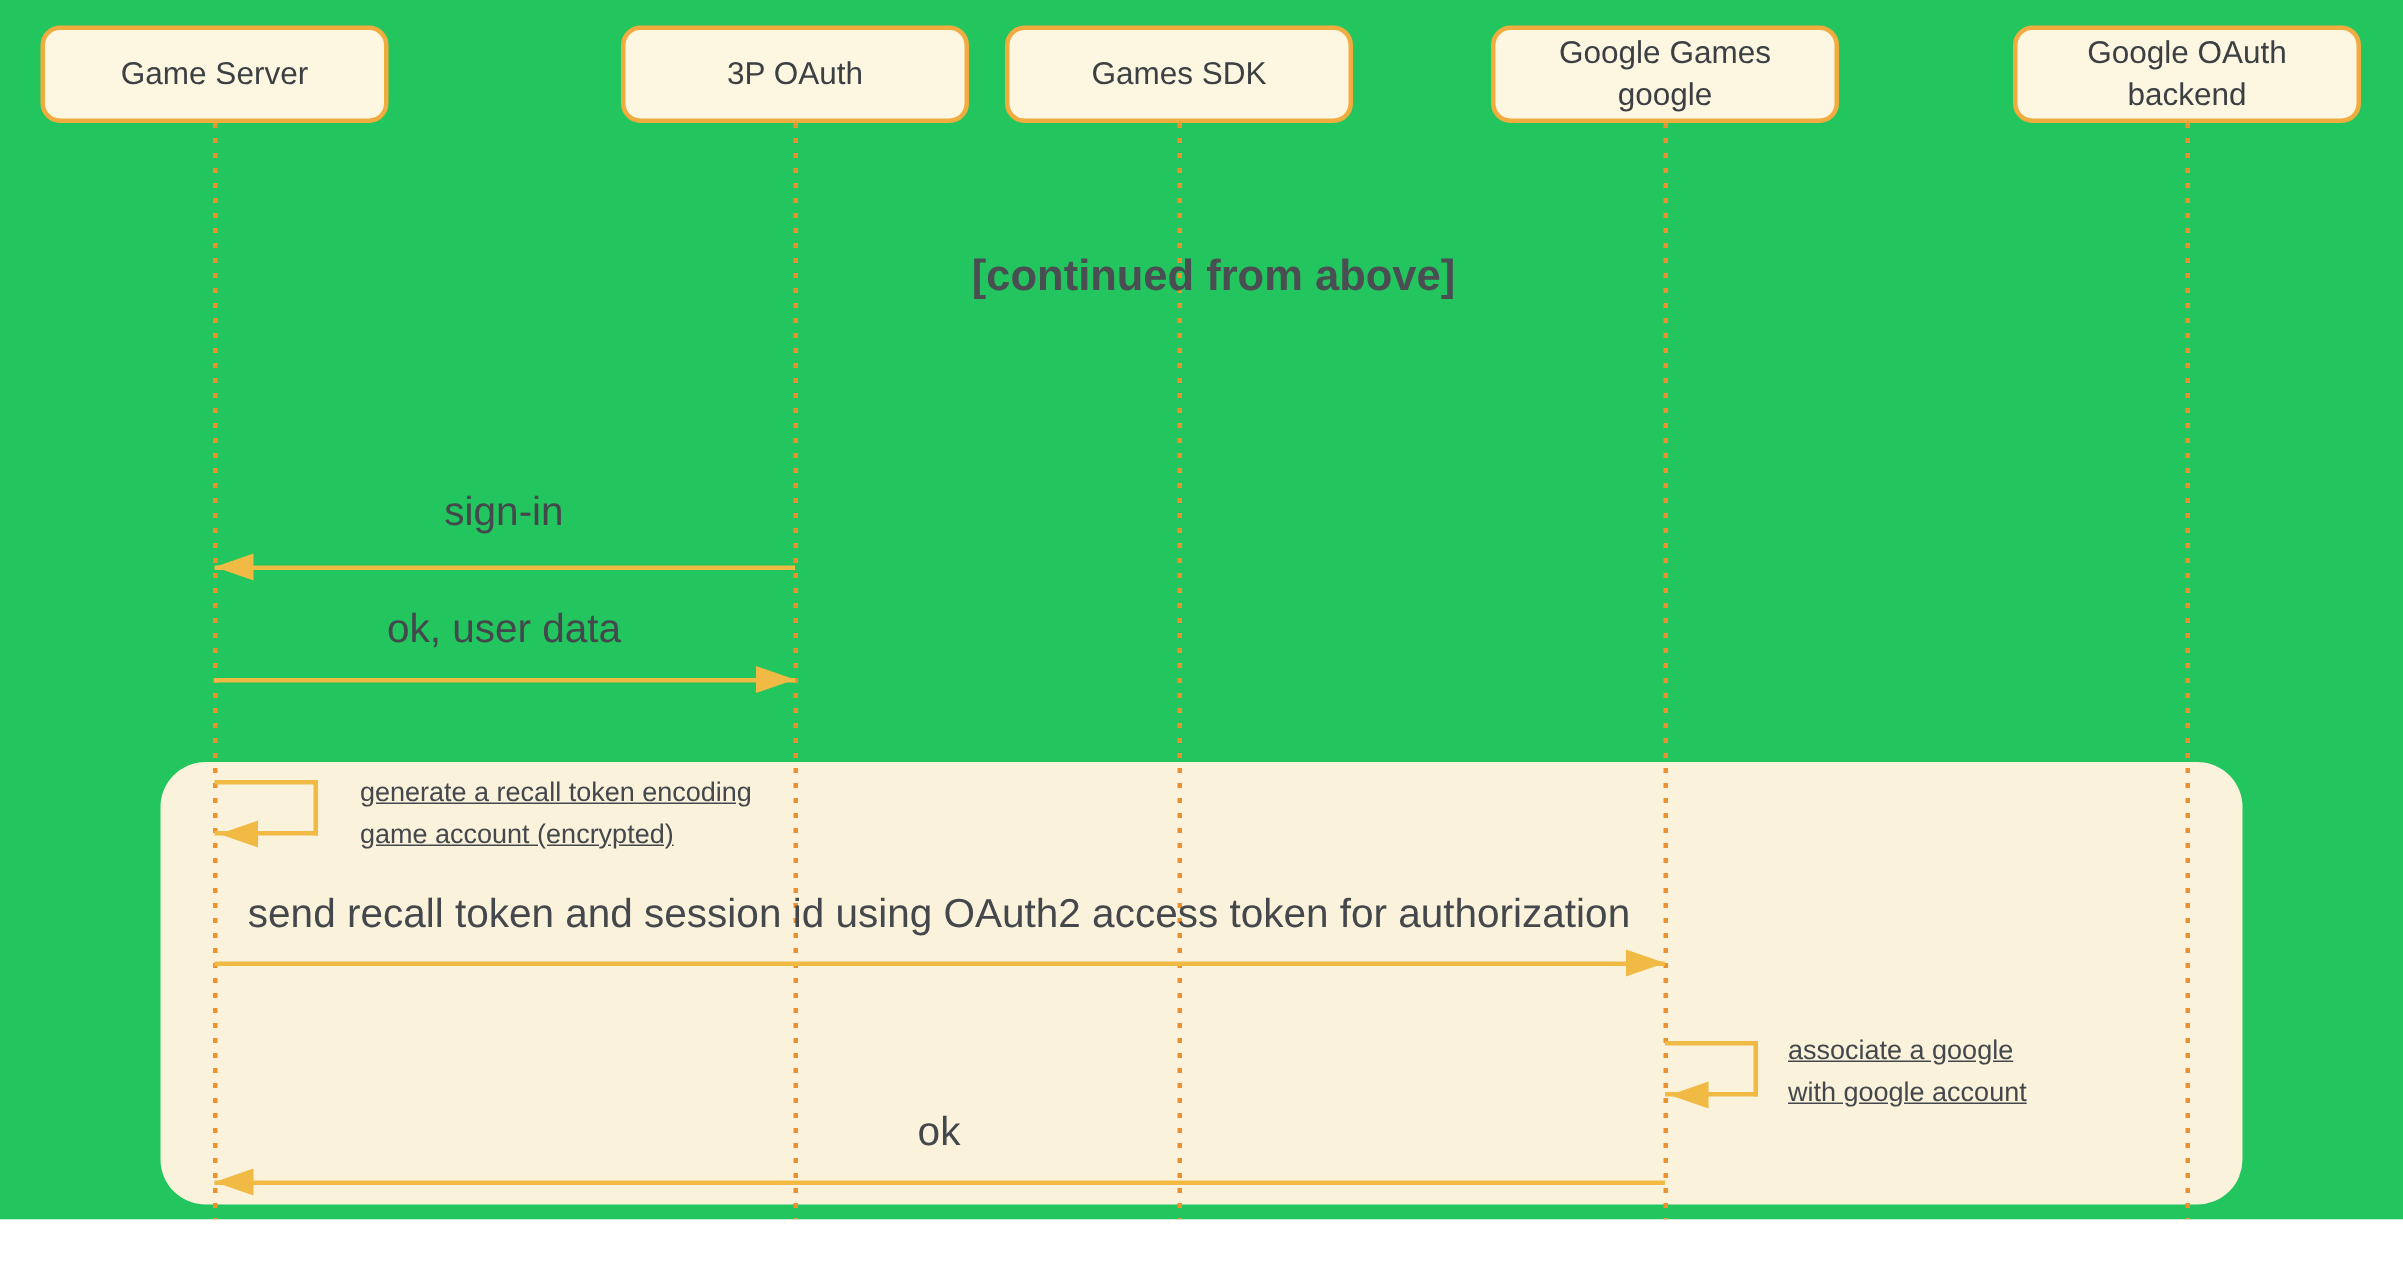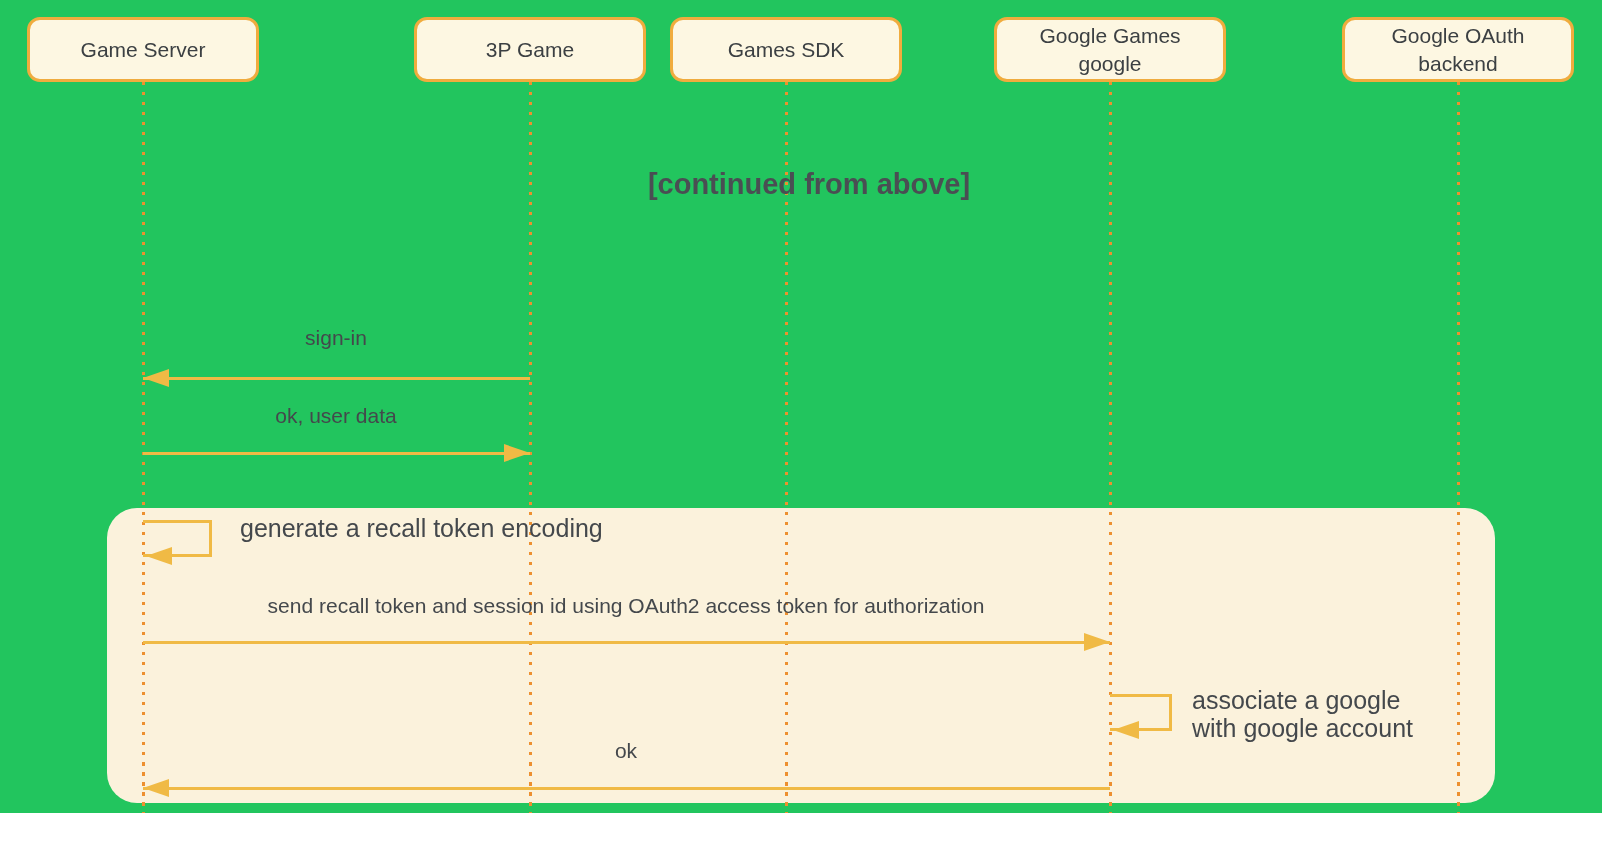--- a/index.html
+++ b/index.html
@@ -56,32 +56,33 @@
     font-size:29px;
     font-weight:bold;
     color:#4A4E53;
     white-space:nowrap;
     z-index:2;
     margin-left:26px;
   }
   .msg-label{
     position:absolute;
     transform:translateX(-50%);
-    font-size:21px;
+    font-size:27px;
     color:#44484C;
     white-space:nowrap;
     z-index:2;
   }
   .self-label{
     position:absolute;
-    font-size:25px;
+    font-size:18px;
     line-height:28px;
     color:#44484C;
     white-space:nowrap;
     z-index:2;
+    text-decoration:underline;
   }
   .arrow-line{
     position:absolute;
     height:3px;
     background:#F0BA45;
     z-index:2;
   }
   .head{
     position:absolute;
     width:0;height:0;
@@ -109,21 +110,21 @@
   <div class="lifeline" style="left:141.5px"></div>
   <div class="lifeline" style="left:528.5px"></div>
   <div class="lifeline" style="left:784.5px"></div>
   <div class="lifeline" style="left:1108.5px"></div>
   <div class="lifeline" style="left:1456.5px"></div>
 
   <div class="actor" style="left:27px">
     <span>Game Server</span>
   </div>
   <div class="actor" style="left:414px">
-    <span>3P Game</span>
+    <span>3P OAuth</span>
   </div>
   <div class="actor" style="left:670px">
     <span>Games SDK</span>
   </div>
   <div class="actor" style="left:994px">
     <span>Google Games google</span>
   </div>
   <div class="actor" style="left:1342px">
     <span>Google OAuth backend</span>
   </div>
@@ -135,20 +136,21 @@
   <div class="head left" style="left:143px; top:369px"></div>
 
   <div class="msg-label" style="left:336px; top:404px">ok, user data</div>
   <div class="arrow-line" style="left:143px; top:451.5px; width:387px"></div>
   <div class="head right" style="left:504px; top:444px"></div>
 
   <div class="self-loop" style="left:143px; top:520px; width:69px; height:37px"></div>
   <div class="head left" style="left:146px; top:546.5px"></div>
   <div class="self-label" style="left:240px; top:514px">
     <div>generate a recall token encoding</div>
+    <div>game account (encrypted)</div>
   </div>
 
   <div class="msg-label" style="left:626px; top:594px">send recall token and session id using OAuth2 access token for authorization</div>
   <div class="arrow-line" style="left:143px; top:640.5px; width:967px"></div>
   <div class="head right" style="left:1084px; top:633px"></div>
 
   <div class="self-loop" style="left:1110px; top:694px; width:62px; height:37px"></div>
   <div class="head left" style="left:1113px; top:720.5px"></div>
   <div class="self-label" style="left:1192px; top:686px">
     <div>associate a google</div>

